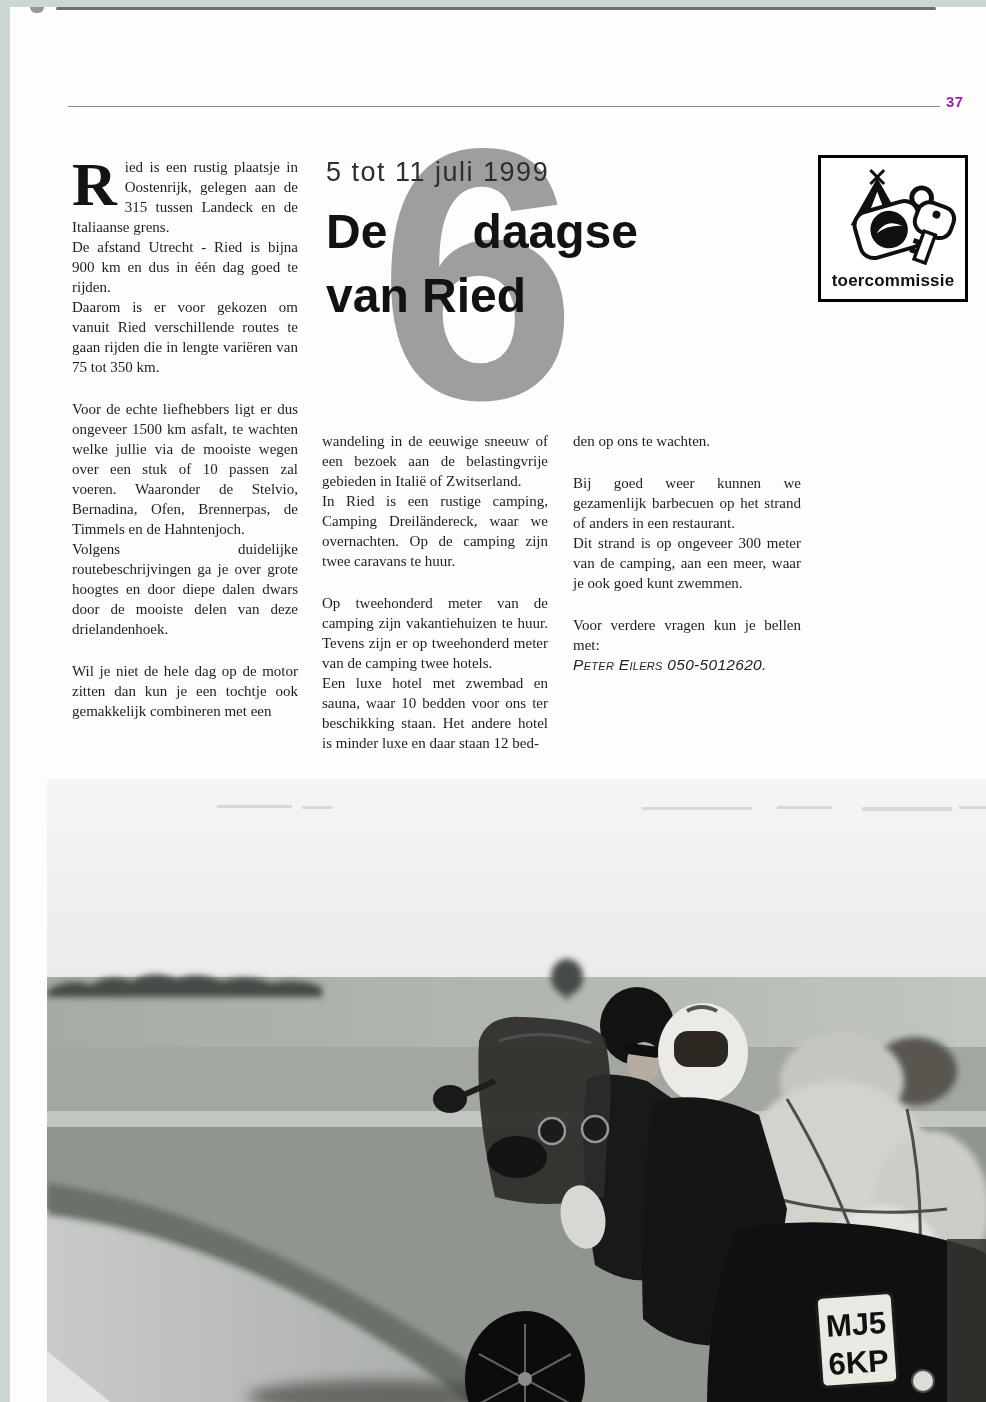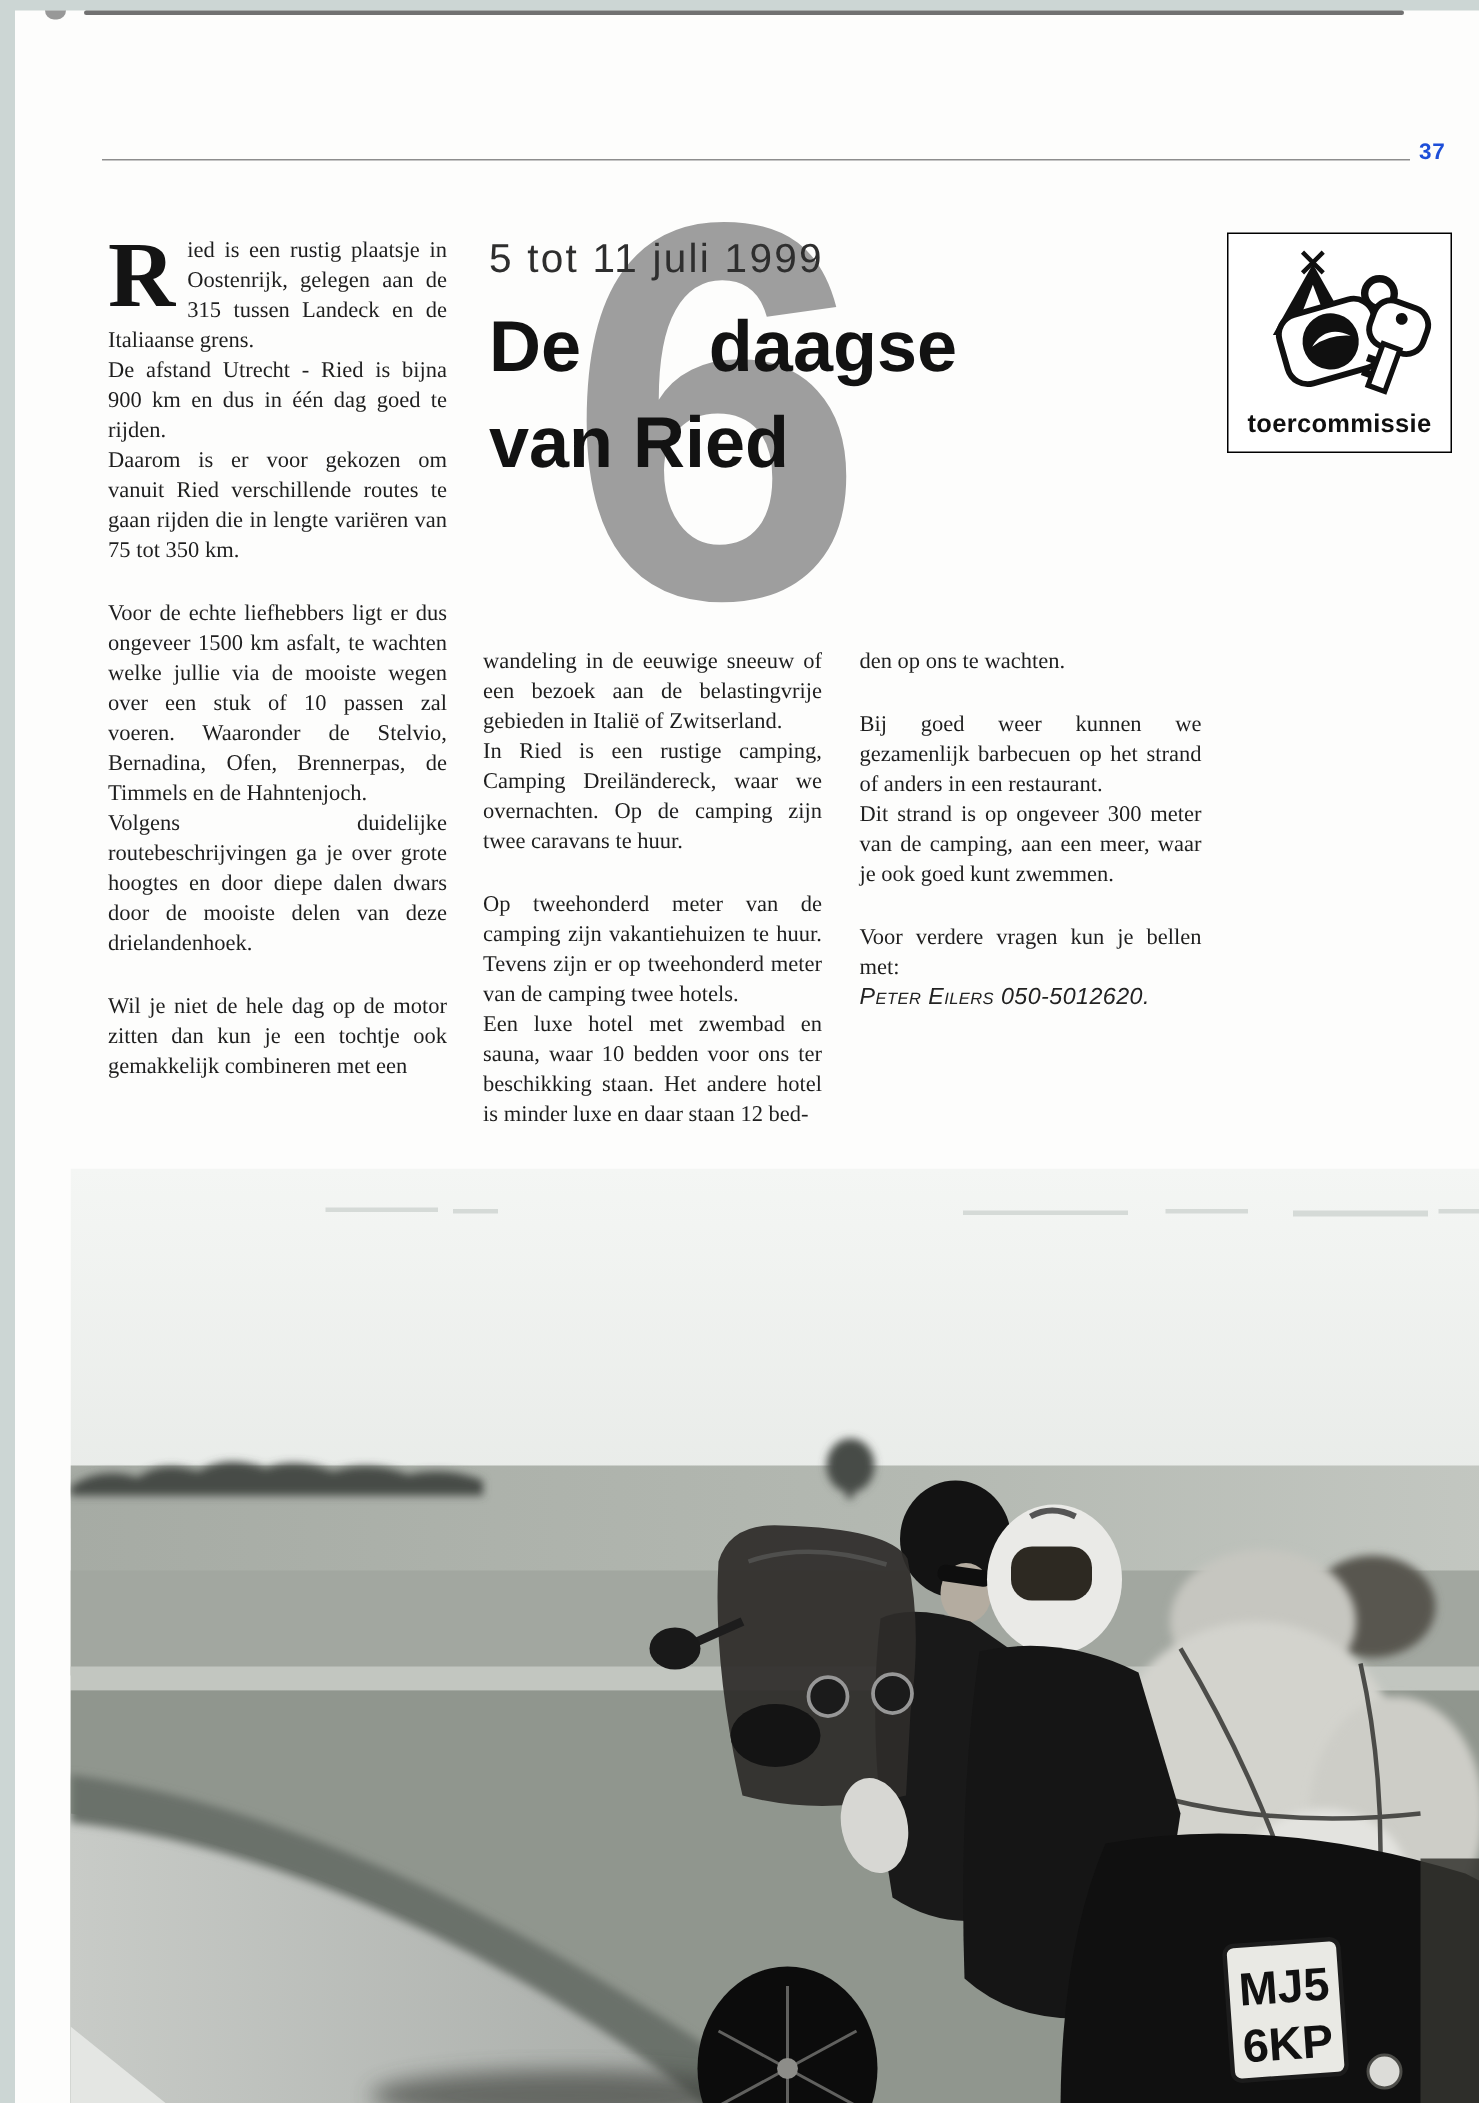--- a/index.html
+++ b/index.html
@@ -6,37 +6,37 @@
   body{
     width:986px;height:1402px;position:relative;overflow:hidden;
     background:#ccd6d4;
     font-family:"Liberation Sans",sans-serif;
   }
   .page{position:absolute;left:10px;top:7px;width:976px;height:1395px;background:#fdfdfc;}
   .scan-top-edge{position:absolute;left:46px;top:0;width:880px;height:3px;background:#262626;opacity:.65;border-radius:2px;}
   .scan-corner-smudge{position:absolute;left:20px;top:0;width:14px;height:6px;background:#333;opacity:.5;border-radius:0 0 8px 8px;}
 
   .rule{position:absolute;left:58px;top:99px;width:872px;height:1px;background:#8d8d8d;}
-  .page-number{position:absolute;left:936px;top:86px;font-size:15px;font-weight:bold;color:#1d4ed8;letter-spacing:.5px;}
+  .page-number{position:absolute;left:936px;top:86px;font-size:15px;font-weight:bold;color:#a21caf;letter-spacing:.5px;}
 
   
   .title-block{position:absolute;left:316px;top:150px;width:430px;height:250px;}
   .big-six{
     position:absolute;left:52px;top:-62px;z-index:0;
     font-size:358px;line-height:1;font-weight:bold;color:#9e9e9e;
     font-family:"Liberation Sans",sans-serif;
   }
   .date-line{position:relative;z-index:2;font-size:27px;font-weight:300;color:#2e2e2e;letter-spacing:1.5px;}
   .headline{position:relative;z-index:2;margin-top:20px;width:312px;font-size:48px;font-weight:bold;color:#121212;line-height:1.0;}
   .headline-row1{display:flex;justify-content:space-between;}
   .headline-row2{margin-top:16px;}
   .subtitle{position:relative;z-index:2;margin-top:28px;font-size:26px;font-weight:300;color:#3c3c3c;letter-spacing:.5px;}
 
   
-  .logo-box{position:absolute;left:808px;top:148px;width:150px;height:147px;background:#fff;border:1px solid #000000;box-sizing:border-box;}
+  .logo-box{position:absolute;left:808px;top:148px;width:150px;height:147px;background:#fff;border:3px solid #000000;box-sizing:border-box;}
   .logo-art{position:absolute;left:0;top:4px;width:148px;height:108px;}
   .logo-label{position:absolute;bottom:8px;left:0;width:100%;text-align:center;font-size:17px;font-weight:bold;color:#101010;letter-spacing:.2px;}
 
   
   .col{
     position:absolute;width:226px;
     font-family:"Liberation Serif","DejaVu Serif",serif;
     font-size:15px;line-height:20px;text-align:justify;color:#1e1e1e;
   }
   #col-left{left:62px;top:150px;}

